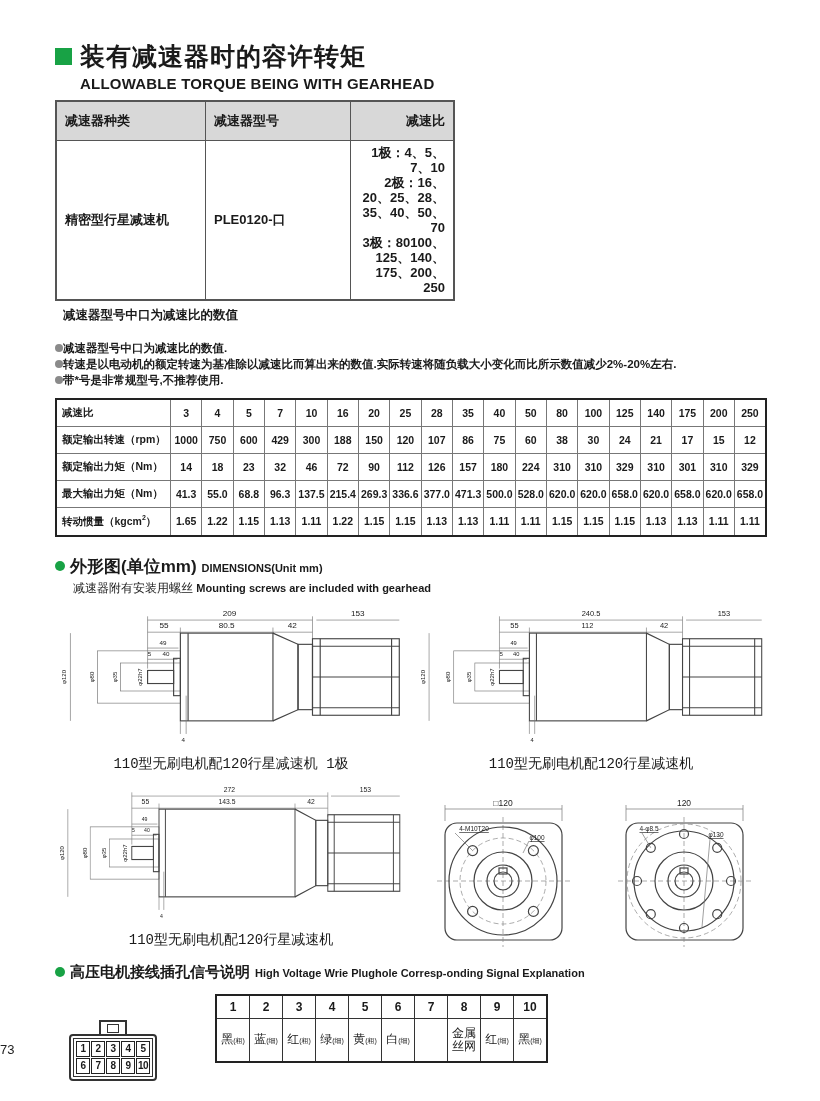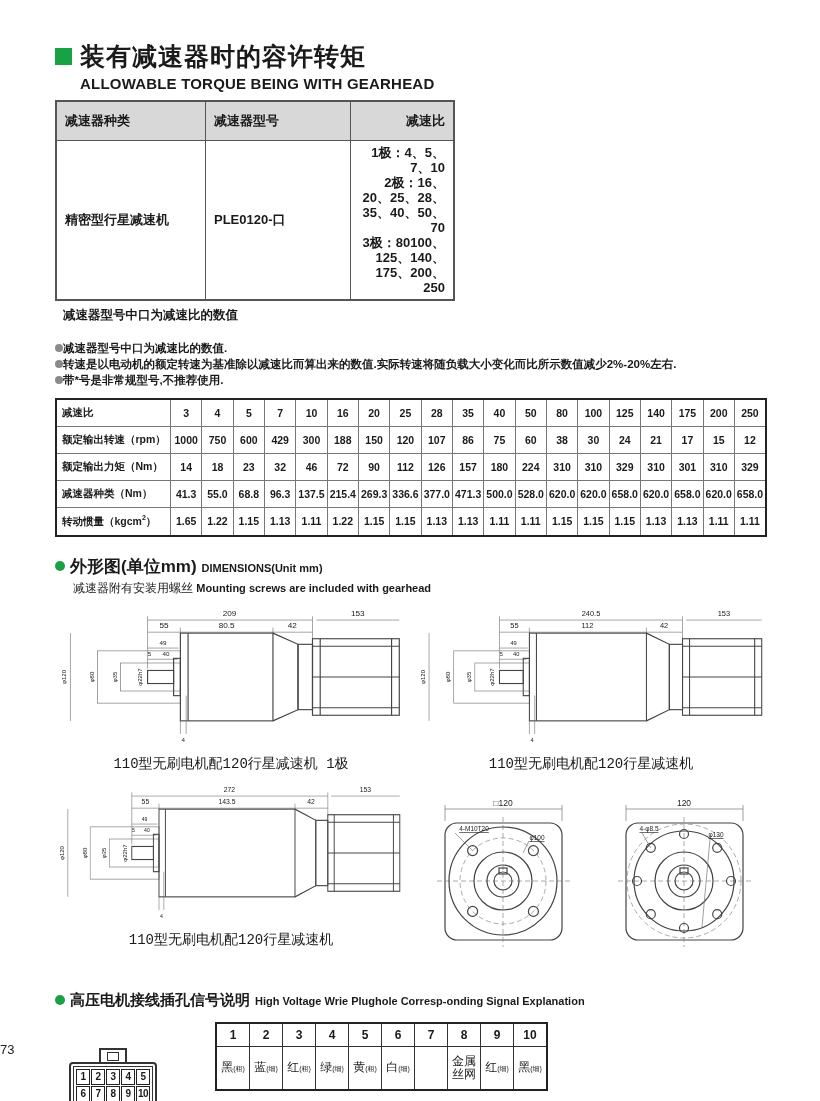--- a/index.html
+++ b/index.html
@@ -185,21 +185,21 @@
             <td>224</td>
             <td>310</td>
             <td>310</td>
             <td>329</td>
             <td>310</td>
             <td>301</td>
             <td>310</td>
             <td>329</td>
           </tr>
     <tr>
-      <th>减速器种类（Nm）</th>
+      <th>最大输出力矩（Nm）</th>
     <td>41.3</td>
             <td>55.0</td>
             <td>68.8</td>
             <td>96.3</td>
             <td>137.5</td>
             <td>215.4</td>
             <td>269.3</td>
             <td>336.6</td>
             <td>377.0</td>
             <td>471.3</td>
@@ -442,21 +442,21 @@
         <circle class="ln" cx="78" cy="131" r="4.5"></circle>
             <circle class="ln" cx="111.2" cy="117.2" r="4.5"></circle>
         <line class="thin" x1="36" y1="36" x2="44.8" y2="50.8"></line>
         <text class="dims" x="43" y="34" text-decoration="underline">4-φ8.5</text>
         <line class="thin" x1="104" y1="42" x2="96" y2="130"></line>
         <text class="dims" x="110" y="40" text-decoration="underline">φ130</text>
       </svg>
     </div>
   </div>
 
-  <div class="sec-heading" style="margin-top:42px">
+  <div class="sec-heading" style="margin-top:14px">
     <span class="gdot"></span>
     <span class="sec-zh" style="font-size:15px">高压电机接线插孔信号说明</span>
     <span class="sec-en">High Voltage Wrie Plughole Corresp-onding Signal Explanation</span>
   </div>
 
   <div class="sig-row">
     <div class="conn">
       <div class="conn-tab">
             <div class="conn-tab-inner"></div>
           </div>

